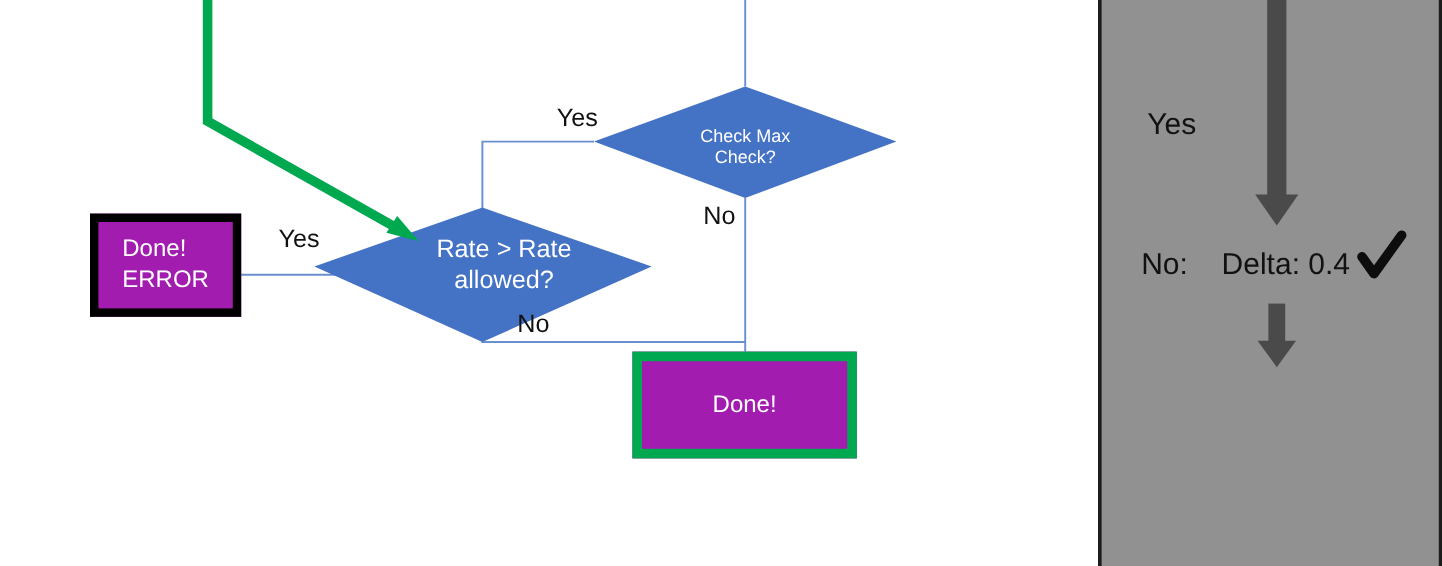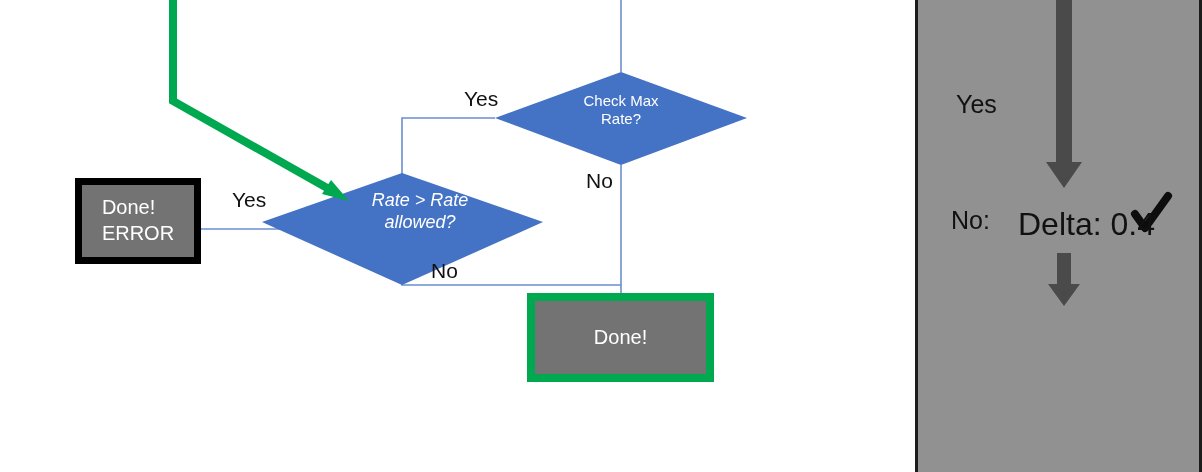--- a/index.html
+++ b/index.html
@@ -5,60 +5,60 @@
   html,body{margin:0;padding:0;background:#ffffff;}
   body{width:1202px;height:472px;overflow:hidden;font-family:"Liberation Sans",sans-serif;}
   #stage{position:relative;width:1202px;height:472px;background:#ffffff;overflow:hidden;}
 
   
   #flow-canvas{position:absolute;left:0;top:0;width:915px;height:472px;background:#ffffff;}
   #flow-svg{position:absolute;left:0;top:0;width:915px;height:472px;}
 
   .node-label{
     position:absolute;
-    display:flex;align-items:flex-start;justify-content:center;
+    display:flex;align-items:center;justify-content:center;
     text-align:center;line-height:1.22;
     color:#ffffff;pointer-events:none;
   }
 
   
-  .proc-box{position:absolute;box-sizing:border-box;background:#737373;}
+  .proc-box{position:absolute;box-sizing:border-box;background:#a21caf;}
   #done-error-box{left:75px;top:178px;width:126px;height:86px;border:7px solid #000000;}
   #done-box{left:527px;top:293px;width:187px;height:89px;border:8px solid #00A84F;}
 
   .box-text{
     position:absolute;inset:0;
     display:flex;flex-direction:column;align-items:center;justify-content:center;
     color:#ffffff;font-size:20px;line-height:1.28;white-space:pre-line;
   }
 
   
   .edge-label{position:absolute;color:#111111;font-size:21px;line-height:1;white-space:nowrap;}
   #edge-label-yes-error{left:232px;top:189px;}
   #edge-label-yes-max{left:464px;top:88px;}
   #edge-label-no-max{left:586px;top:170px;}
   #edge-label-no-rate{left:431px;top:260px;}
 
   
   #diamond-text-max{left:541px;top:92px;width:160px;height:62px;font-size:15px;}
-  #diamond-text-rate{left:340px;top:190px;width:160px;height:62px;font-size:18px;font-style:italic;}
+  #diamond-text-rate{left:340px;top:190px;width:160px;height:62px;font-size:21px;}
 
   
   #gray-panel{
     position:absolute;left:915px;top:0;width:287px;height:472px;
     background:#919191;
     border-left:3px solid #1c1c1c;
     border-right:3px solid #1c1c1c;
     box-sizing:border-box;
   }
   #panel-svg{position:absolute;left:0;top:0;width:284px;height:472px;}
   .panel-text{position:absolute;color:#111111;white-space:nowrap;line-height:1;}
   #panel-yes{left:38px;top:92px;font-size:25px;}
   #panel-no{left:33px;top:208px;font-size:25px;text-align:center;}
-  #panel-delta{left:100px;top:208px;font-size:32px;}
+  #panel-delta{left:100px;top:208px;font-size:25px;}
   #panel-result{left:102px;top:307px;font-size:42px;font-weight:bold;color:#9ACD32;letter-spacing:-1px;}
 </style>
 </head>
 <body>
 
 <div id="stage">
 
   <div id="flow-canvas">
 
     <svg id="flow-svg" viewBox="0 0 915 472">
@@ -83,21 +83,21 @@
 
       <g>
         <path d="M173,-6 L173,101 L336,193" fill="none" stroke="#00A84F" stroke-width="8" stroke-linejoin="miter" stroke-linecap="butt"></path>
         <polygon points="349,201 322,194 331,180" fill="#00A84F"></polygon>
       </g>
     </svg>
 
     <div class="node-label" id="diamond-text-max">
       <span>
         <span>Check Max</span><br>
-        <span>Rate?</span>
+        <span>Check?</span>
       </span>
     </div>
 
     <div class="node-label" id="diamond-text-rate">
       <span>
         <span>Rate &gt; Rate</span><br>
         <span>allowed?</span>
       </span>
     </div>
 

